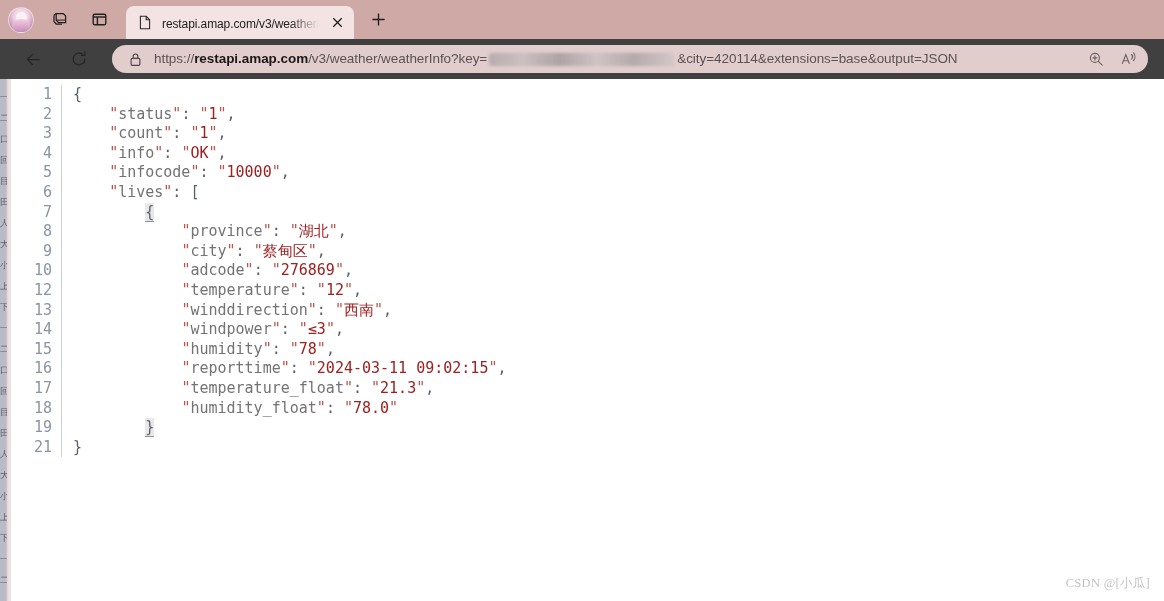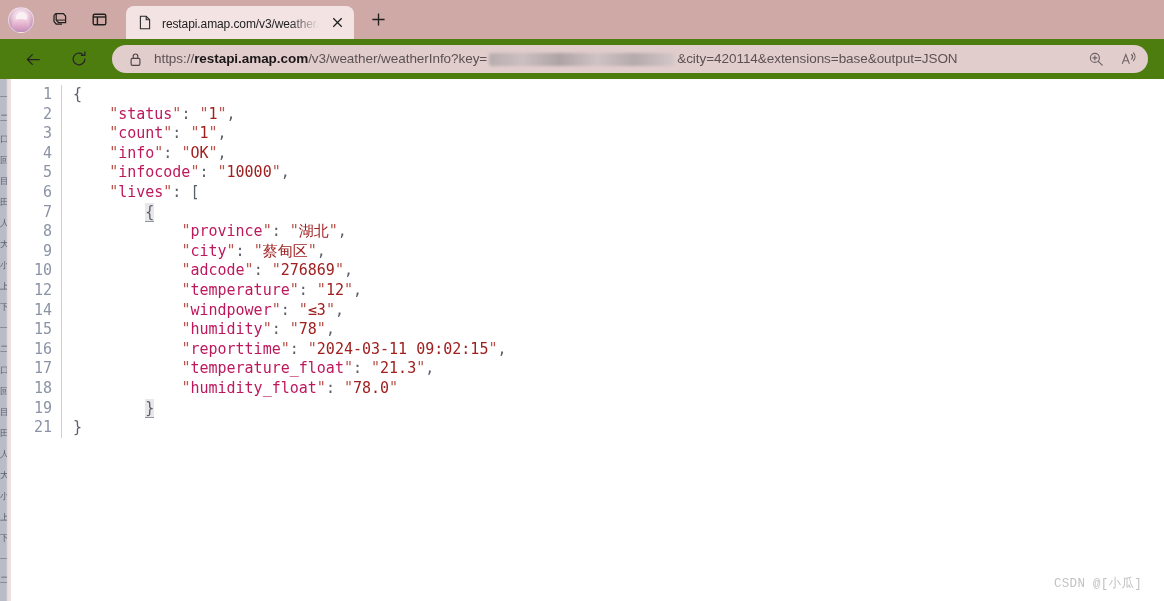--- a/index.html
+++ b/index.html
@@ -140,21 +140,21 @@
     display: flex;
     align-items: center;
     justify-content: center;
     border-radius: 5px;
     flex: 0 0 auto;
   }
 
   
   #navbar {
     height: 40px;
-    background: #4d7c0f;
+    background: #404040;
     display: flex;
     align-items: center;
     padding: 0 10px 0 18px;
     box-sizing: border-box;
   }
   .nav-btn {
     width: 30px;
     height: 30px;
     display: flex;
     align-items: center;
@@ -295,38 +295,38 @@
     background: #cfcfd4;
     flex: 0 0 auto;
   }
   .code-text {
     padding-left: 11px;
     white-space: pre;
     color: #4b5563;
     line-height: 19.6px;
     flex: 1 1 auto;
   }
-  .k      { color: #be185d; }
+  .k      { color: #737373; }
   .q      { color: #b9554d; }
   .v      { color: #a02020; }
   .p      { color: #5a5f6b; }
   .br     { color: #5a5f6b; }
   .brmatch {
     background: #e8e8ea;
     border-bottom: 1px solid #8f949e;
     color: #5a5f6b;
   }
 
   #watermark {
     position: absolute;
-    right: 22px;
+    right: 14px;
     bottom: 9px;
     font-size: 12.5px;
     color: #c2c2c2;
-    font-family: Liberation Mono, monospace;
+    font-family: Liberation Serif, serif;
     letter-spacing: 0.3px;
     white-space: nowrap;
   }
 
   svg { display: block; }
 </style>
 </head>
 <body>
 
 <div id="browser">
@@ -503,20 +503,25 @@
           <div class="lineno">10</div>
           <div class="gutter-div"></div>
           <div class="code-text"><span>            </span><span class="q">"</span><span class="k">adcode</span><span class="q">"</span><span class="p">: </span><span class="q">"</span><span class="v">276869</span><span class="q">"</span><span class="p">,</span></div>
         </div>
         <div class="code-row">
           <div class="lineno">12</div>
           <div class="gutter-div"></div>
           <div class="code-text"><span>            </span><span class="q">"</span><span class="k">temperature</span><span class="q">"</span><span class="p">: </span><span class="q">"</span><span class="v">12</span><span class="q">"</span><span class="p">,</span></div>
         </div>
         <div class="code-row">
+          <div class="lineno">13</div>
+          <div class="gutter-div"></div>
+          <div class="code-text"><span>            </span><span class="q">"</span><span class="k">winddirection</span><span class="q">"</span><span class="p">: </span><span class="q">"</span><span class="v">西南</span><span class="q">"</span><span class="p">,</span></div>
+        </div>
+        <div class="code-row">
           <div class="lineno">14</div>
           <div class="gutter-div"></div>
           <div class="code-text"><span>            </span><span class="q">"</span><span class="k">windpower</span><span class="q">"</span><span class="p">: </span><span class="q">"</span><span class="v">≤3</span><span class="q">"</span><span class="p">,</span></div>
         </div>
         <div class="code-row">
           <div class="lineno">15</div>
           <div class="gutter-div"></div>
           <div class="code-text"><span>            </span><span class="q">"</span><span class="k">humidity</span><span class="q">"</span><span class="p">: </span><span class="q">"</span><span class="v">78</span><span class="q">"</span><span class="p">,</span></div>
         </div>
         <div class="code-row">

